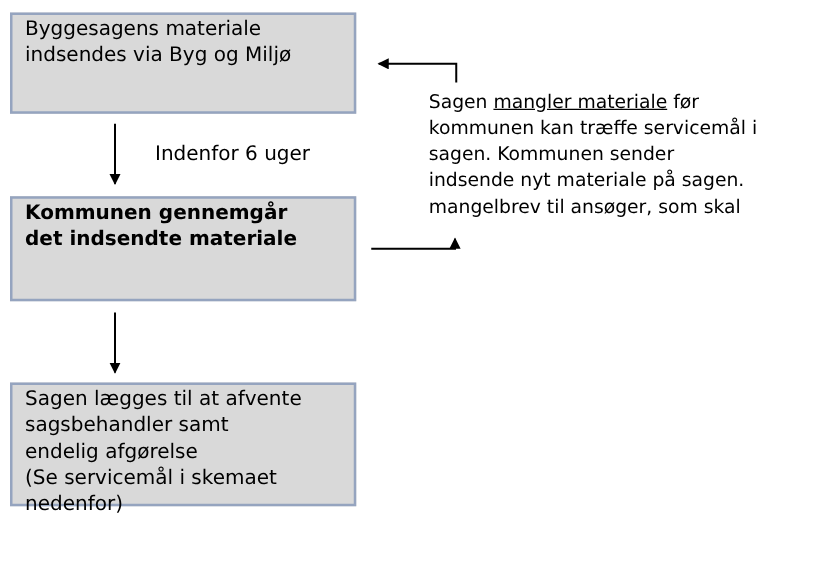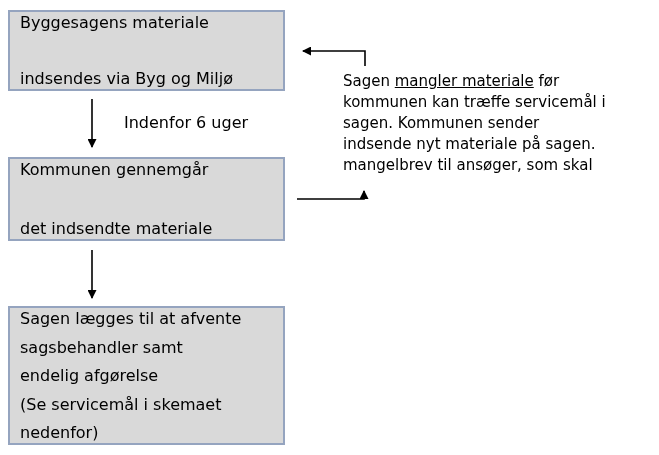--- a/index.html
+++ b/index.html
@@ -32,29 +32,29 @@
     pointer-events: none;
     color: var(--arrow);
   }
   .flow-box {
     position: absolute;
     box-sizing: border-box;
     background: var(--box-fill);
     border: 2px solid var(--box-border);
     display: flex;
     flex-direction: column;
-    justify-content: space-between;
+    justify-content: flex-start;
     padding-left: 10px;
     padding-right: 12px;
     font-size: 16px;
     line-height: 21px;
   }
   .box1 { left: 8px;  top: 10px;  width: 277px; height: 81px; }
-  .box2 { left: 8px;  top: 157px; width: 277px; height: 84px; }
-  .box3 { left: 8px;  top: 306px; width: 277px; height: 139px; }
+  .box2 { left: 8px;  top: 157px; width: 277px; height: 84px; font-weight: bold; }
+  .box3 { left: 8px;  top: 306px; width: 277px; height: 99px; }
   .arrow-label {
     position: absolute;
     font-size: 16px;
     line-height: 21px;
     white-space: nowrap;
   }
   .label1 { left: 124px; top: 112px; }
   .label2 { left: 126px; top: 262px; }
   .note {
     position: absolute;

